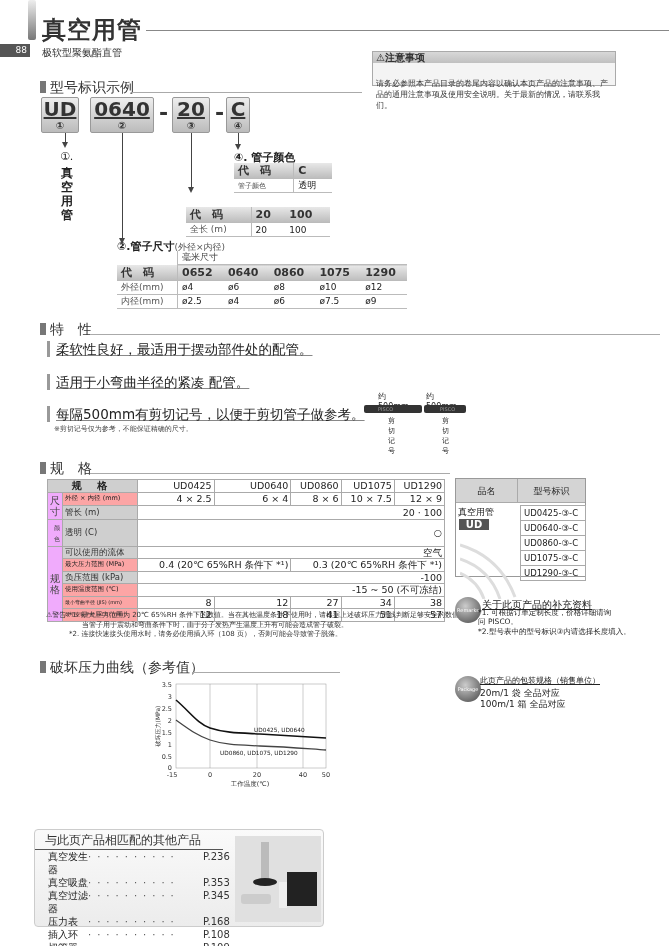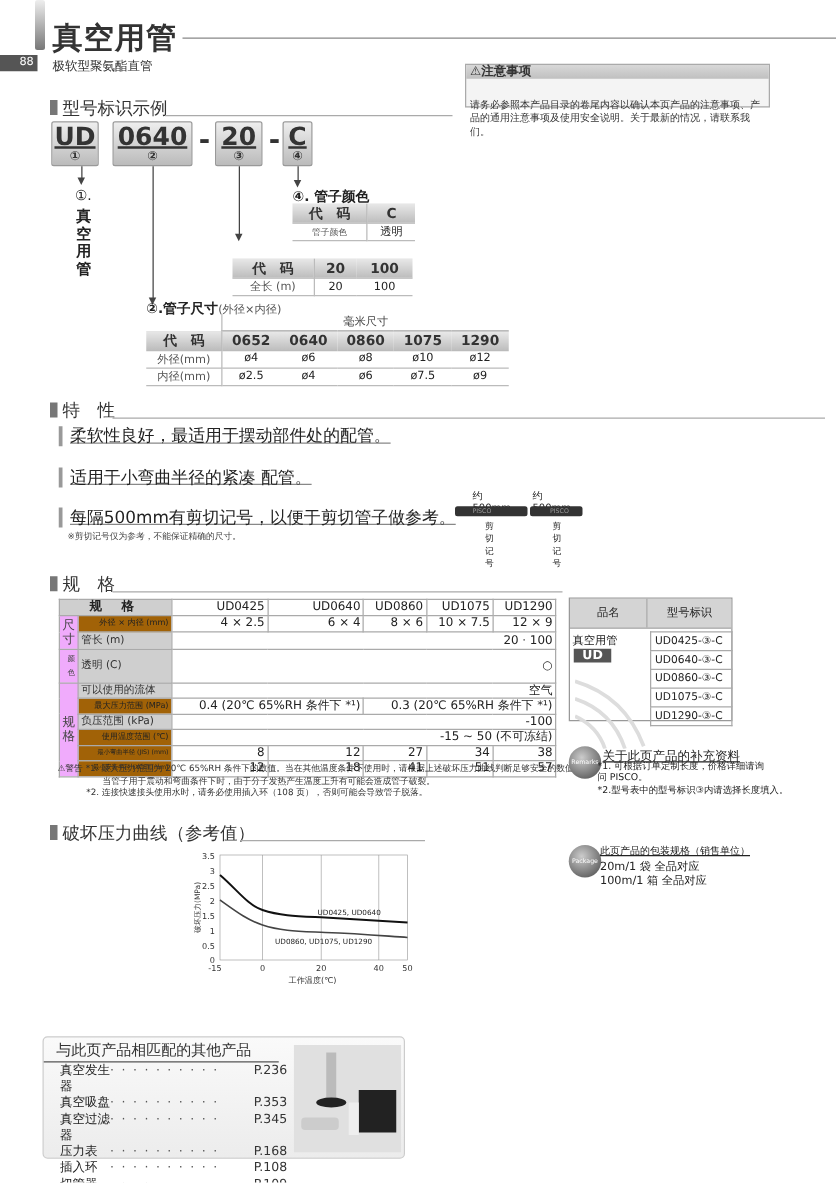--- a/index.html
+++ b/index.html
@@ -16,27 +16,27 @@
 .sec{height:14px;font-size:14px;line-height:14px;color:#333}
 .sec::before{content:"";display:inline-block;width:6px;height:12px;background:#777;margin-right:4px;vertical-align:-1px}
 .sec-line{height:1px;background:#aaa}
 .code-box{background:linear-gradient(#eee,#bbb);border:1px solid #999;border-radius:2px;text-align:center;font-weight:bold;color:#333}
 .code-box .c{font-size:20px;line-height:22px;text-decoration:underline;text-decoration-thickness:2px}
 .code-box .n{font-size:10px;line-height:12px}
 .dash{font-size:22px;font-weight:bold;color:#333}
 .vline{width:1px;background:#444}
 .arrow{width:0;height:0;border-left:3px solid transparent;border-right:3px solid transparent;border-top:6px solid #444}
 table{border-collapse:collapse}
-.mtab td{border-bottom:1px solid #bbb;font-size:9px;text-align:center;height:13px;padding:0 4px}
+.mtab td{border-bottom:1px solid #bbb;font-size:9px;text-align:left;height:13px;padding:0 4px}
 .mtab tr.h td{background:linear-gradient(#e8e8e8,#bdbdbd);font-weight:bold;font-size:11px;color:#333}
 .mtab td.lbl{border-right:1px solid #bbb;color:#555}
 .feat{font-size:13.5px;color:#222;border-left:3px solid #999;padding-left:6px;line-height:16px;text-decoration:underline;text-decoration-color:#888}
 .spec td{border:1px solid #aaa;font-size:9.5px;text-align:right;height:12.5px;line-height:11px;padding:0 2px}
 .spec td.g{background:#cfcfcf;text-align:left;font-size:8.5px;color:#333}
-.spec td.gs{background:#a16207;font-size:6.5px;text-align:right}
+.spec td.gs{background:#fca5a5;font-size:6.5px;text-align:left}
 .spec td.gv{background:#f0abfc;font-size:10px;color:#444;width:12px;padding:2px}
 .spec td.hd{background:#cfcfcf;font-weight:bold;letter-spacing:6px;text-align:center;font-size:10px}
 .note{font-size:7px;line-height:10px;color:#333}
 .side{left:455px;top:478px;width:131px;height:99px;border:1px solid #999;background:#fff}
 .side td{border:1px solid #aaa;font-size:8.5px;height:15px;padding-left:3px}
 .pill{width:26px;height:26px;border-radius:50%;background:radial-gradient(circle at 40% 35%,#ccc,#444);color:#fff;font-size:5px;text-align:center;line-height:26px}
 .chart{left:150px;top:680px}
 .related{left:34px;top:829px;width:290px;height:98px;background:linear-gradient(#fafafa,#ececec);border:1px solid #ccc;border-radius:4px}
 .related .hdr{font-size:12px;color:#333;padding:2px 0 0 10px;border-bottom:1px solid #555;width:188px}
 .rel-row{display:flex;font-size:10px;line-height:13px;padding-left:13px;width:198px}

